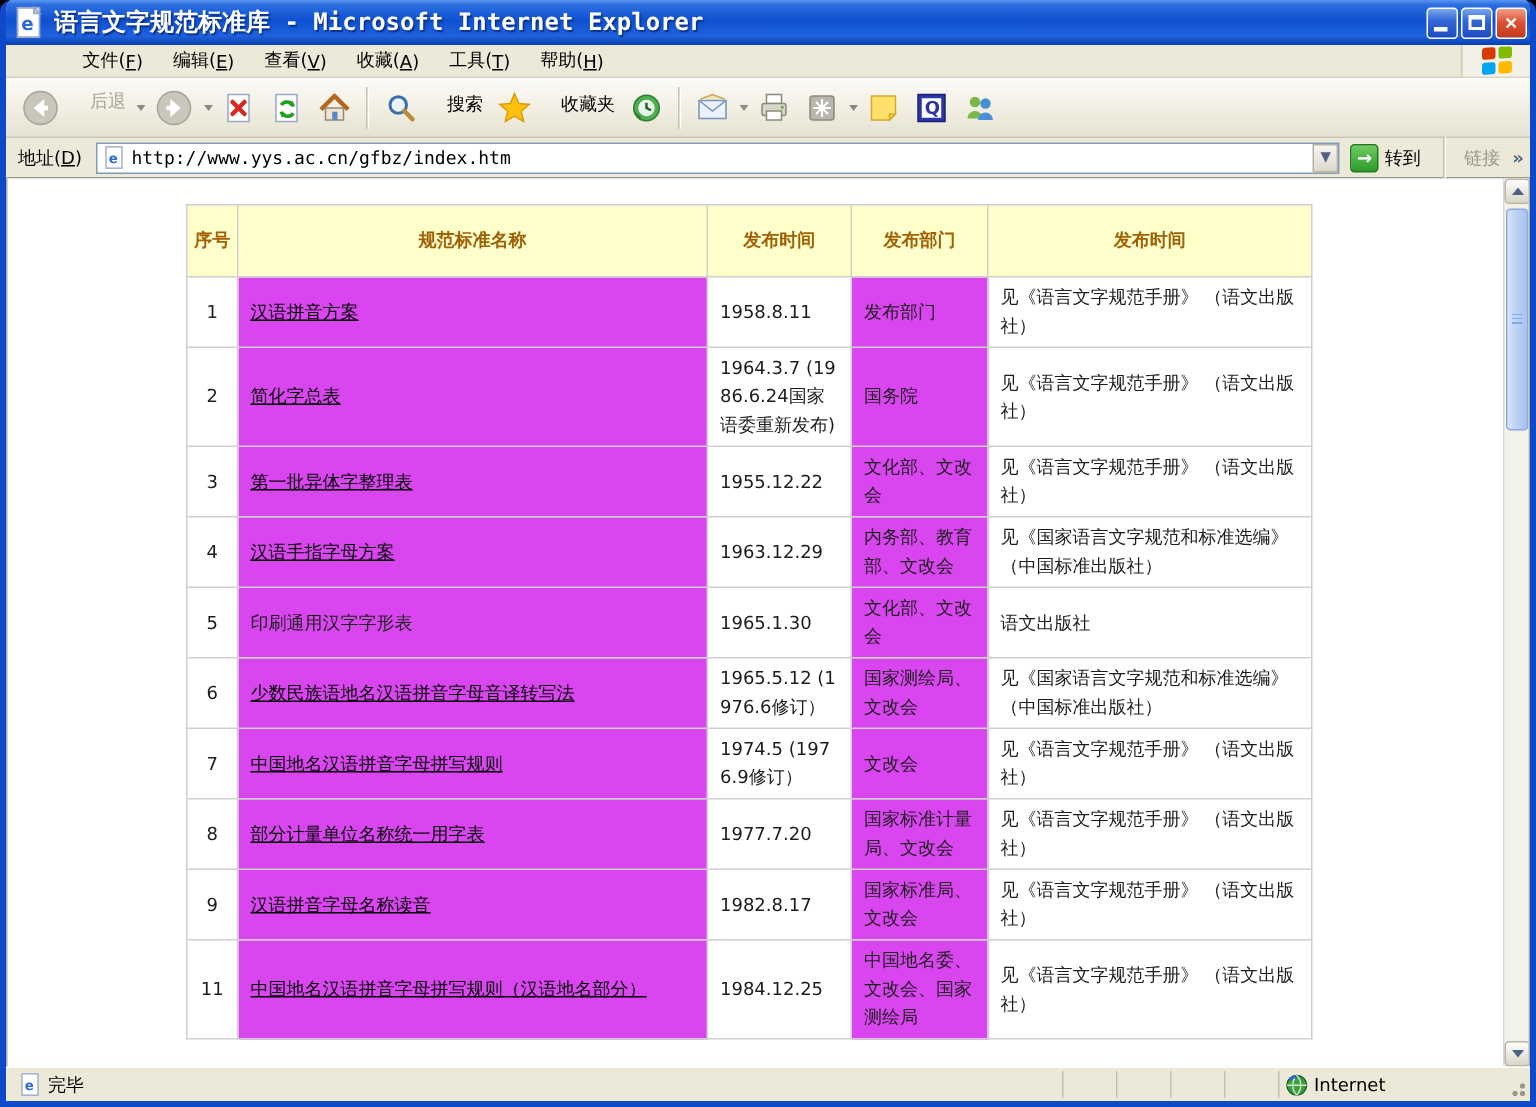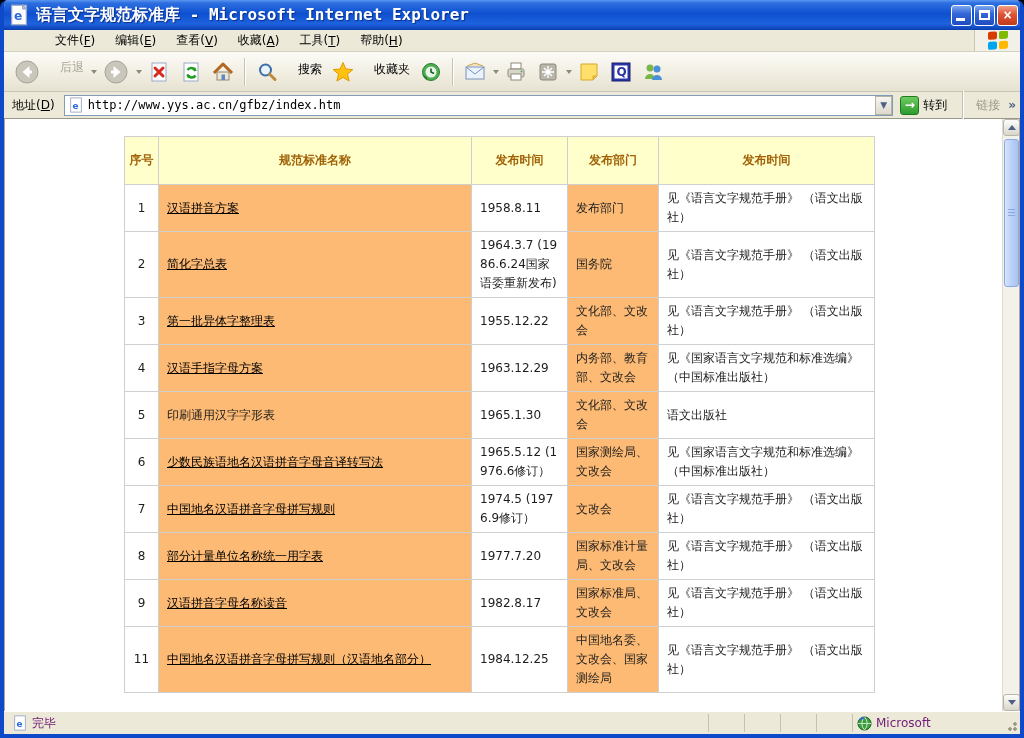--- a/index.html
+++ b/index.html
@@ -63,21 +63,21 @@
   
   .content{ flex:1 1 auto; position:relative; background:#fff; overflow:hidden;
     border-left:1px solid #ACA899; border-right:1px solid #ACA899; }
   .page-inner{ position:absolute; inset:0 17px 0 0; overflow:hidden; padding:17px 0 0 119px; }
 
   table.std{ border-collapse:collapse; table-layout:fixed; width:750px; background:#fff; }
   table.std td, table.std th{ border:1px solid #CFCFCF; vertical-align:middle; padding:4px 8px;
     font-size:12px; line-height:19px; color:#1d1d1d; word-break:break-all; }
   table.std th{ background:#FFFFCC; color:#a16207; font-weight:bold; text-align:center; padding:14px 4px; }
   td.c-no{ text-align:center; color:#333; }
-  td.gray{ background:#fdba74; }
+  td.gray{ background:#d946ef; }
   a.std-link{ color:#000; text-decoration:underline; cursor:pointer; }
   td .plain{ color:#1d1d1d;margin-top:10px; }
 
   
   .vscroll{ position:absolute; top:0; right:0; bottom:0; width:17px; background:#F2F1EA; border-left:1px solid #DEDBD0; }
   .sb-btn{ position:absolute; left:0; width:17px; height:17px; border:1px solid #B7B5A8; border-radius:3px;
     background:linear-gradient(180deg,#FDFDFB,#D9D6C9); display:flex; align-items:center; justify-content:center; }
   .sb-btn.up{ top:0; } .sb-btn.down{ bottom:0; }
   .tri-up{ width:0;height:0;border-left:4px solid transparent;border-right:4px solid transparent;border-bottom:5px solid #4D6185; }
   .tri-down{ width:0;height:0;border-left:4px solid transparent;border-right:4px solid transparent;border-top:5px solid #4D6185; }
@@ -90,21 +90,21 @@
     border-top:1px solid #fff; padding:2px 2px 2px 4px; gap:2px; }
   .sb-pane{ height:18px; display:flex; align-items:center; gap:4px; padding:0 4px; }
   .sb-pane.main{ flex:1; }
   .sb-pane.small{ width:34px; border-left:1px solid #C6C2B2; }
   .sb-pane.zone{ width:150px; border-left:1px solid #C6C2B2; }
   .resize-grip{ width:14px; height:14px; align-self:flex-end;
     background:
       radial-gradient(circle at 11px 11px, #9a9786 1.5px, transparent 2px),
       radial-gradient(circle at 11px 6px,  #9a9786 1.5px, transparent 2px),
       radial-gradient(circle at 6px 11px,  #9a9786 1.5px, transparent 2px); }
-  .status-text{ color:#701a75; }
+  .status-text{ color:#000000; }
 </style>
 </head>
 <body>
 
 <div class="window">
 
   <div class="titlebar">
     <svg class="icon20" width="18" height="18" viewBox="0 0 18 18">
       <rect x="3" y="1" width="12" height="16" fill="#fff" stroke="#9aa7c7"></rect>
       <path d="M12 1 l3 3 h-3 z" fill="#cfd8ea" stroke="#9aa7c7"></path>
@@ -385,18 +385,18 @@
     <span class="sb-pane small"></span>
     <span class="sb-pane small"></span>
     <span class="sb-pane small"></span>
     <span class="sb-pane small"></span>
     <span class="sb-pane zone">
       <svg width="15" height="15" viewBox="0 0 16 16">
         <circle cx="8" cy="8" r="7" fill="#3C9E3C" stroke="#1B5E20"></circle>
         <path d="M1 8 h14 M8 1 a10 10 0 0 1 0 14 M8 1 a10 10 0 0 0 0 14" fill="none" stroke="#CFE8CF" stroke-width="1"></path>
         <path d="M3 4 a7 7 0 0 1 5 -2" fill="none" stroke="#2E6BD8" stroke-width="2"></path>
       </svg>
-      <span class="status-text">Microsoft</span>
+      <span class="status-text">Internet</span>
     </span>
     <span class="resize-grip"></span>
   </div>
 
 </div>
 
 </body></html>

